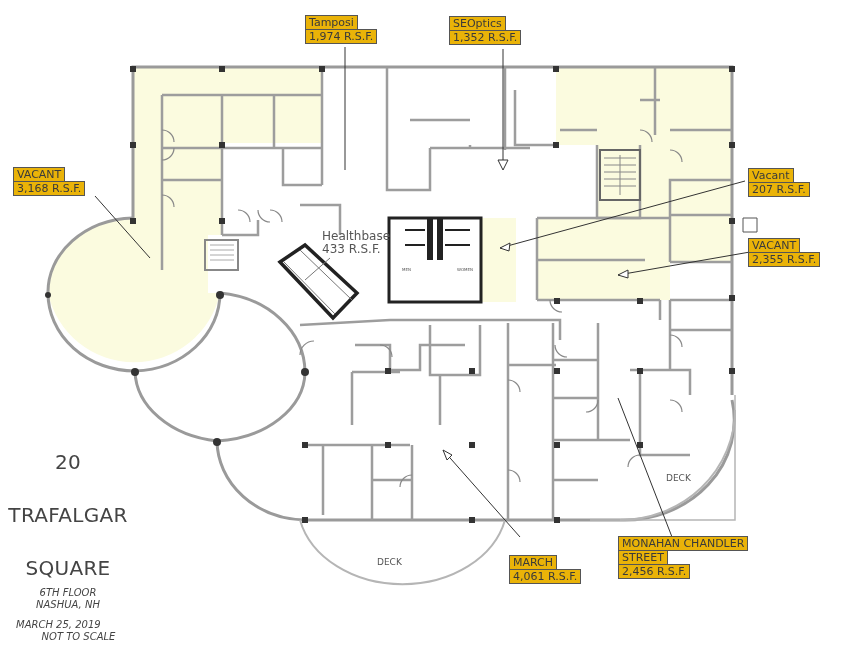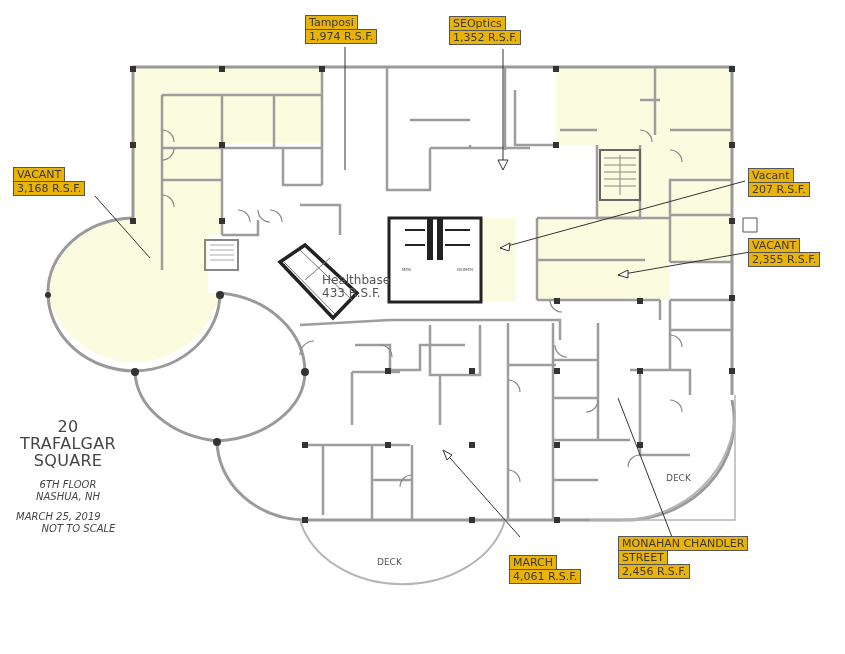--- a/index.html
+++ b/index.html
@@ -1,21 +1,21 @@
 <!DOCTYPE html>
 <html><head>
   <meta charset="utf-8">
   <style>
     html, body { margin: 0; padding: 0; background: #ffffff; }
     body { width: 845px; height: 654px; position: relative; overflow: hidden; font-family: "DejaVu Sans", sans-serif; }
     #plan { position: absolute; left: 0; top: 0; width: 845px; height: 654px; }
     .tag { position: absolute; font-family: "DejaVu Sans", sans-serif; font-size: 11px; color: #3a3a3a; line-height: 13px; }
     .tag span { display: block; border: 1px solid #555; background: #eab308; padding: 0 3px; width: max-content; margin-top: -1px; }
     .title-block { position: absolute; left: 8px; top: 418px; width: 120px; text-align: center; color: #444; }
-    .title-block .big { font-size: 16px; line-height: 17px; letter-spacing: 0.3px; }
+    .title-block .big { font-size: 20px; line-height: 17px; letter-spacing: 0.3px; margin-top: 36px; }
     .title-block .sm { font-size: 10px; line-height: 12px; font-style: italic; }
     .plan-label { position: absolute; font-size: 9px; color: #555; }
     .inner-label { position: absolute; font-size: 12px; color: #555; line-height: 13px; }
   </style>
 </head>
 <body>
 
 <svg id="plan" viewBox="0 0 845 654" xmlns="http://www.w3.org/2000/svg">
 
   <g fill="#fbfbdf" stroke="none">
@@ -141,21 +141,21 @@
   <span>3,168 R.S.F.</span>
 </div>
 <div class="tag" style="left:748px; top:169px;">
   <span>Vacant</span>
   <span>207 R.S.F.</span>
 </div>
 <div class="tag" style="left:748px; top:239px;">
   <span>VACANT</span>
   <span>2,355 R.S.F.</span>
 </div>
-<div class="inner-label" style="left:322px; top:230px;margin-top:44px;">
+<div class="inner-label" style="left:322px; top:230px;">
   <div>Healthbase</div>
   <div>433 R.S.F.</div>
 </div>
 <div class="tag" style="left:509px; top:556px;">
   <span>MARCH</span>
   <span>4,061 R.S.F.</span>
 </div>
 <div class="tag" style="left:618px; top:537px;">
   <span>MONAHAN CHANDLER</span>
   <span>STREET</span>

